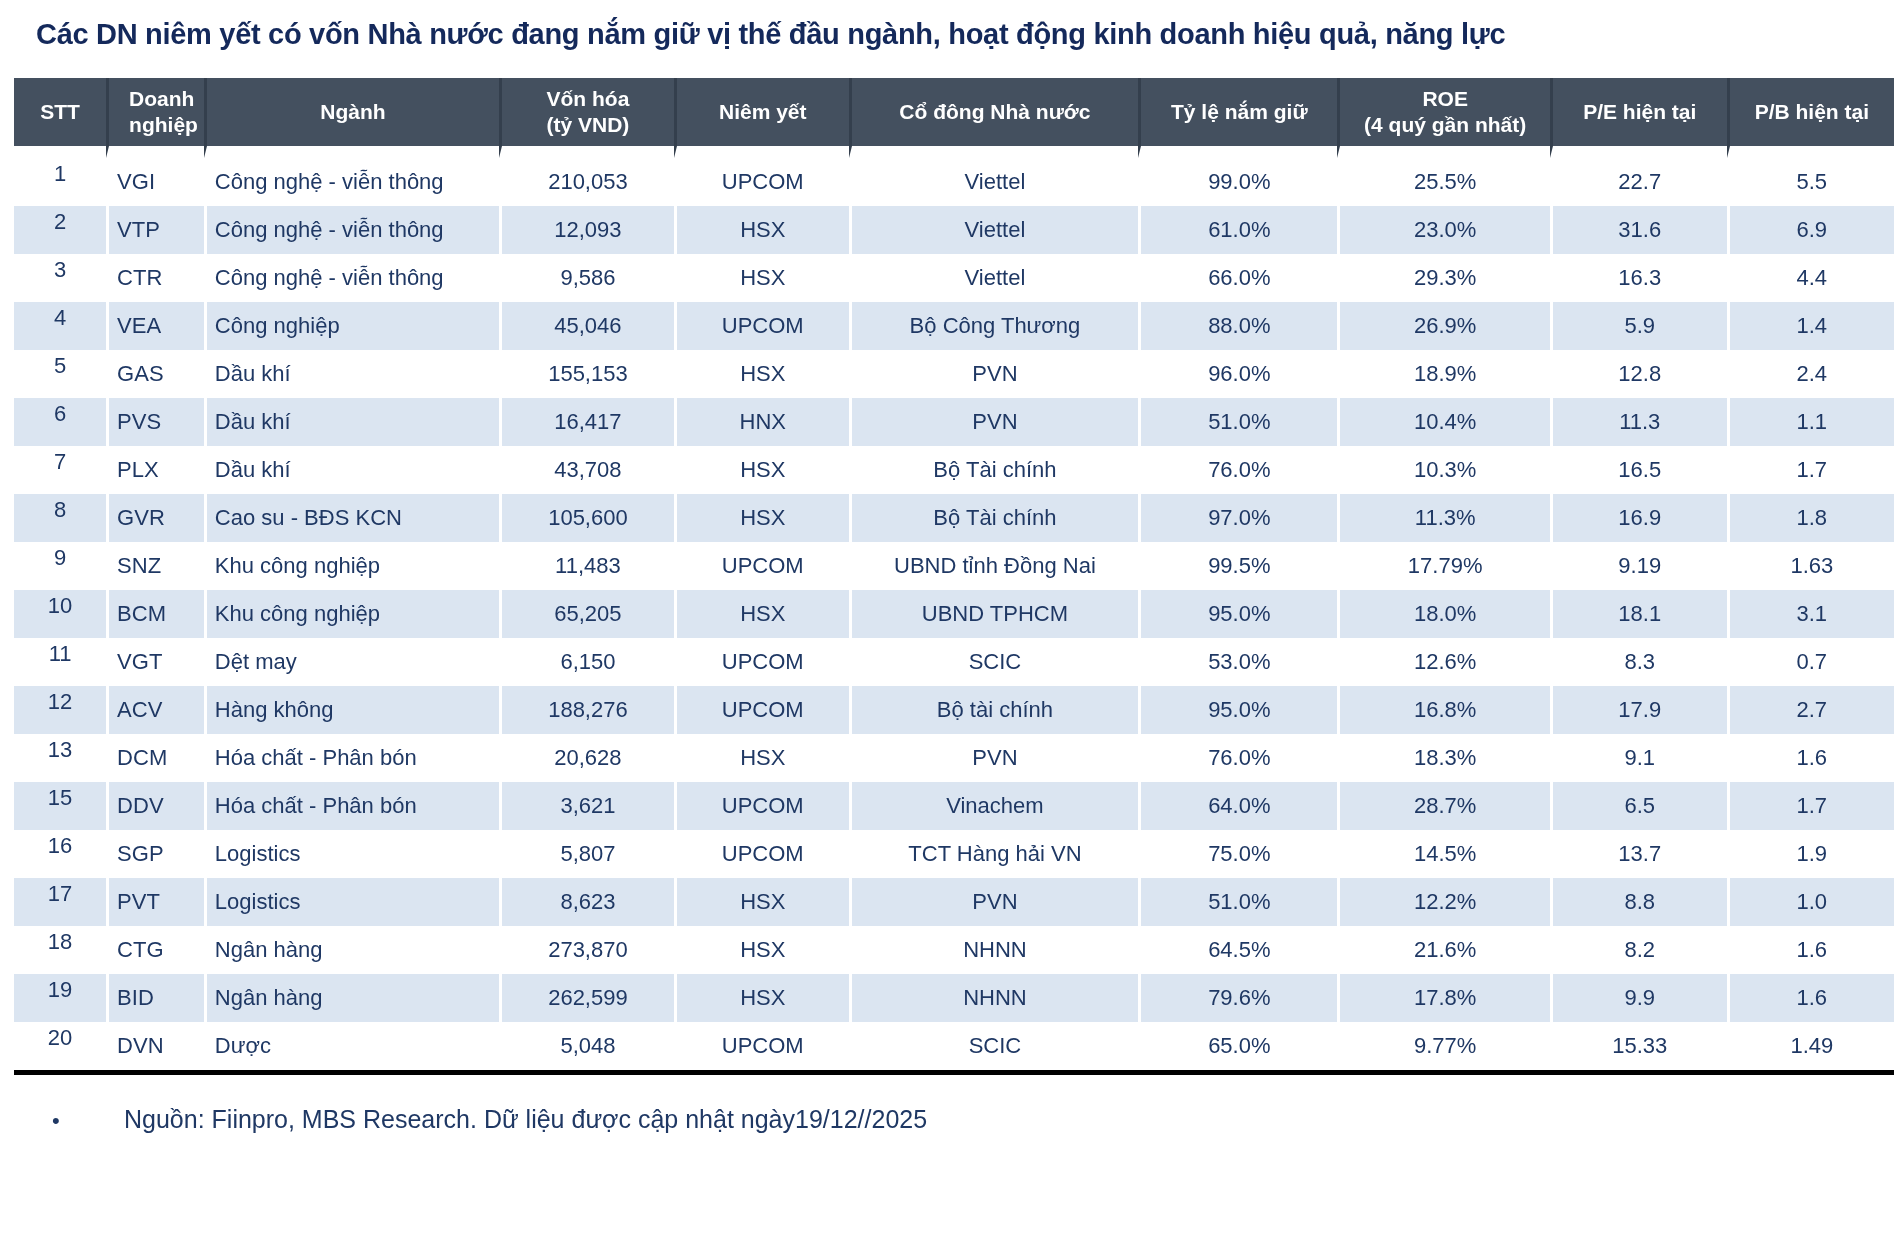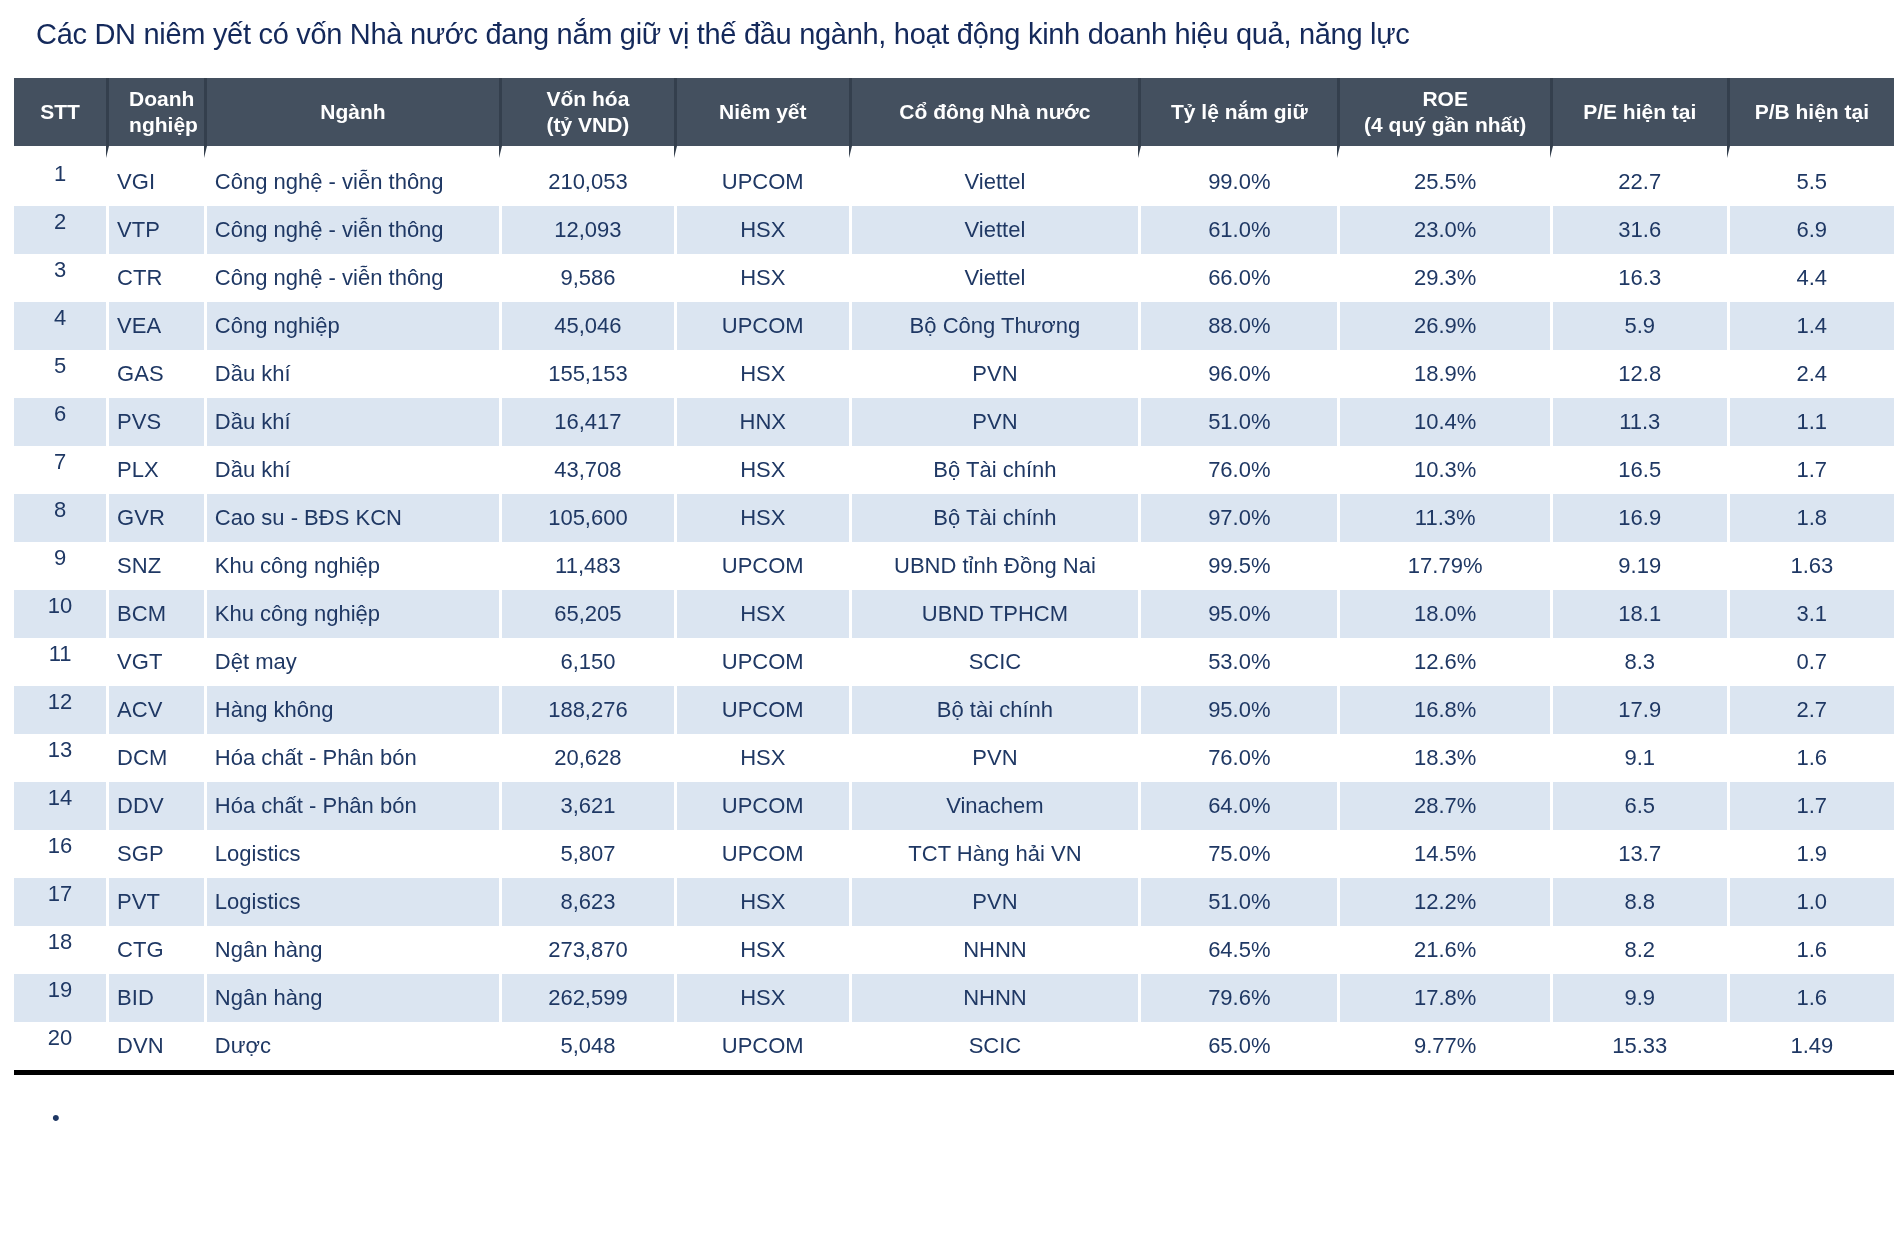--- a/index.html
+++ b/index.html
@@ -11,21 +11,21 @@
   .page {
     position: relative;
     width: 1898px;
     height: 1248px;
     background: #ffffff;
     overflow: hidden;
   }
   .title {
     margin: 10px 20px 0 36px;
     font-size: 29px;
-    font-weight: normal;
+    font-weight: bold;
     color: #14295b;
     letter-spacing: -0.3px;
     line-height: 48px;
   }
   .title .tl { display: block; white-space: nowrap; }
 
   table.main {
     margin: 20px 0 0 14px;
     width: 1880px;
     border-collapse: separate;
@@ -301,21 +301,21 @@
     <td class="c-marketcap">20,628</td>
     <td class="c-exchange">HSX</td>
     <td class="c-state">PVN</td>
     <td class="c-ownership">76.0%</td>
     <td class="c-roe">18.3%</td>
     <td class="c-pe">9.1</td>
     <td class="c-pb">1.6</td>
   </tr>
 
   <tr>
-    <td class="c-stt">14</td>
+    <td class="c-stt">15</td>
     <td class="c-code">DDV</td>
     <td class="c-industry">Hóa chất - Phân bón</td>
     <td class="c-marketcap">3,621</td>
     <td class="c-exchange">UPCOM</td>
     <td class="c-state">Vinachem</td>
     <td class="c-ownership">64.0%</td>
     <td class="c-roe">28.7%</td>
     <td class="c-pe">6.5</td>
     <td class="c-pb">1.7</td>
   </tr>
@@ -383,15 +383,16 @@
     <td class="c-ownership">65.0%</td>
     <td class="c-roe">9.77%</td>
     <td class="c-pe">15.33</td>
     <td class="c-pb">1.49</td>
   </tr>
 </tbody>
   </table>
 
   <div class="footer">
     <span class="bullet">•</span>
+    <span>Nguồn: Fiinpro, MBS Research. Dữ liệu được cập nhật ngày19/12//2025</span>
   </div>
 
 </div>
 
 </body></html>

